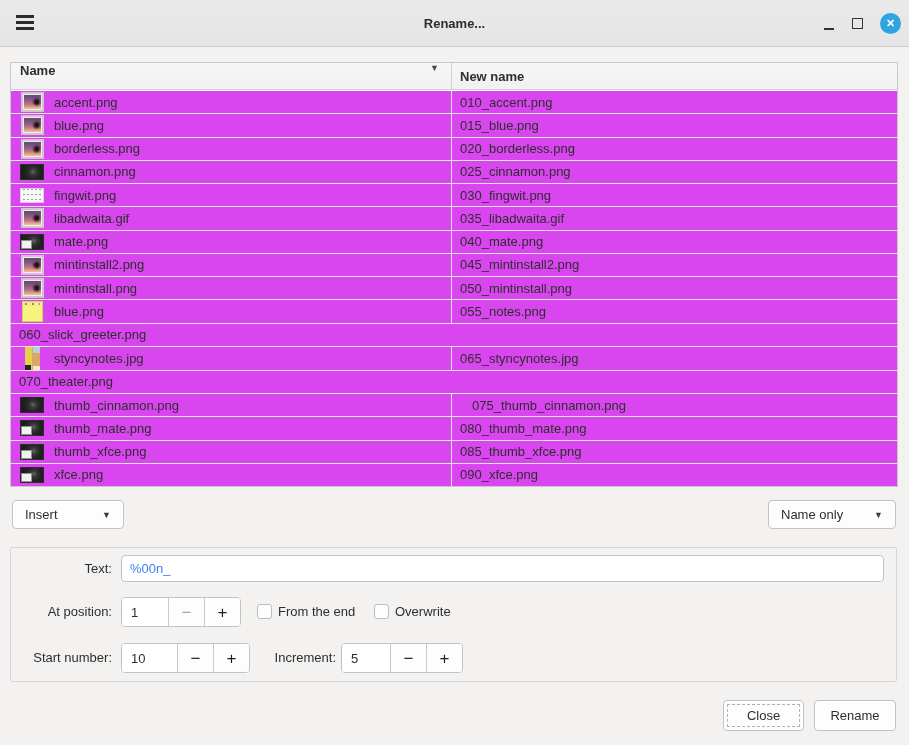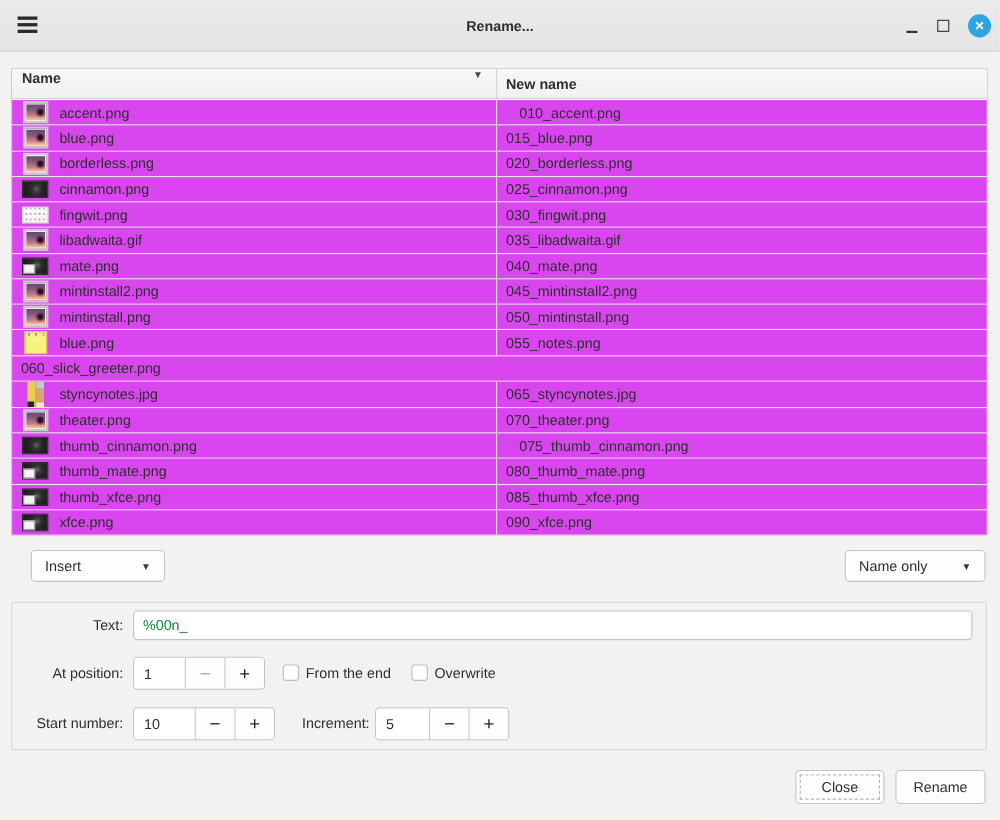--- a/index.html
+++ b/index.html
@@ -83,30 +83,30 @@
       linear-gradient(#f3ecc0,#f3ecc0) no-repeat 100% 100% / 7px 4px,
       linear-gradient(90deg,#e7cf4e 0 46%, #d8a666 46%); }
 
   
   .dropdown-btn {
     position:absolute; top:500px; height:29px; background:#fdfdfd;
     border:1px solid #c3c3c3; border-radius:4px; display:flex; align-items:center;
     justify-content:space-between; padding:0 12px; cursor:pointer;
   }
   .dropdown-btn .dd-arrow { font-size:9px; color:#3c3c3c; margin-left:14px; }
-  .insert-btn { left:28px; width:122px; }
+  .insert-btn { left:12px; width:112px; }
   .scope-btn { right:13px; width:128px; }
 
   
   .options-panel { position:absolute; left:10px; top:547px; width:887px; height:135px;
     border:1px solid #d7d7d7; border-radius:2px; }
   .form-label { position:absolute; width:101px; text-align:right; color:#2e2e2e; }
   .text-input {
     position:absolute; left:110px; top:7px; width:763px; height:27px;
-    border:1px solid #c3c3c3; border-radius:4px; background:#fff; color:#15803d;
+    border:1px solid #c3c3c3; border-radius:4px; background:#fff; color:#3b82f6;
     font-family:"Liberation Sans", sans-serif; font-size:13px; padding:12px 8px; outline:none;
   }
   .spin { position:absolute; height:30px; display:flex; border:1px solid #c3c3c3;
     border-radius:4px; background:#fff; overflow:hidden; }
   .spin input { border:none; outline:none; padding:0 0 0 9px; font-size:13px;
     font-family:"Liberation Sans", sans-serif; color:#2e2e2e; background:#fff; min-width:0; }
   .spin button { border:none; border-left:1px solid #c9c9c9; background:#fdfdfd; width:36px;
     font-size:17px; line-height:1; color:#1f1f1f; cursor:pointer; font-family:"Liberation Sans", sans-serif; padding:0; }
   .spin button.disabled { color:#a6a6a6; }
   .checkbox-item { position:absolute; display:flex; align-items:center; gap:6px; cursor:pointer; }
@@ -150,21 +150,21 @@
   </div>
   <div class="table-body">
       <div class="file-row">
     <div class="cell-name">
       <span class="thumb-box">
         <span class="thumb icon-framed-photo"></span>
       </span>
       <span class="file-label">accent.png</span>
     </div>
     <div class="cell-new">
-      <span class="file-label" style="margin-left:12px">010_accent.png</span>
+      <span class="file-label" style="margin-left:0">010_accent.png</span>
     </div>
   </div>
       <div class="file-row">
     <div class="cell-name">
       <span class="thumb-box">
         <span class="thumb icon-framed-photo"></span>
       </span>
       <span class="file-label">blue.png</span>
     </div>
     <div class="cell-new">
@@ -269,26 +269,20 @@
       <span class="thumb-box">
         <span class="thumb icon-stripe-photo"></span>
       </span>
       <span class="file-label">styncynotes.jpg</span>
     </div>
     <div class="cell-new">
       <span class="file-label" style="margin-left:0">065_styncynotes.jpg</span>
     </div>
   </div>
       <div class="file-row">
-    <div class="cell-name">
-      <span class="thumb-box">
-        <span class="thumb icon-framed-photo"></span>
-      </span>
-      <span class="file-label">theater.png</span>
-    </div>
     <div class="cell-new">
       <span class="file-label" style="margin-left:0">070_theater.png</span>
     </div>
   </div>
       <div class="file-row">
     <div class="cell-name">
       <span class="thumb-box">
         <span class="thumb icon-dark-shot"></span>
       </span>
       <span class="file-label">thumb_cinnamon.png</span>

